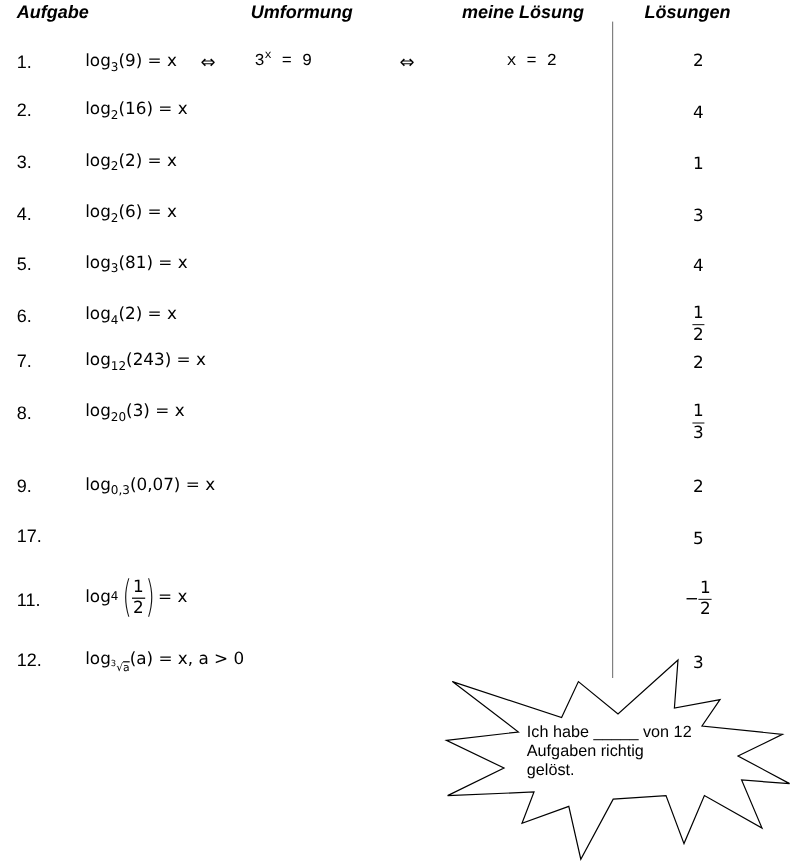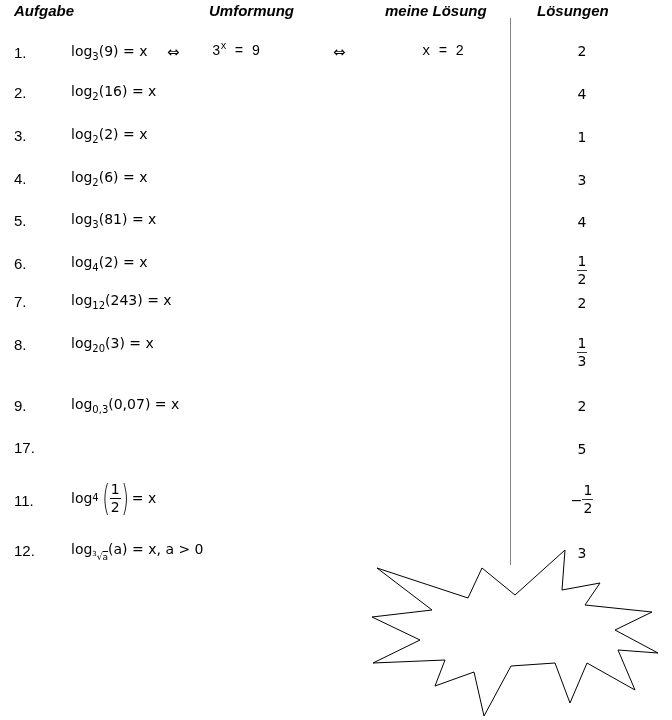--- a/index.html
+++ b/index.html
@@ -102,13 +102,18 @@
         <span>2</span>
       </span></div>
 
   <div class="num" style="top:542px">12.</div>
   <div class="expr" style="top:541px"><span>log</span><span class="root"><span style="font-size:7px;vertical-align:4px">3</span>√<span style="text-decoration:overline">a</span></span><span>(a) = x,  a &gt; 0</span></div>
   <div class="sol" style="top:545px">3</div>
 
   <svg class="star" width="672" height="720">
     <polygon fill="#ffffff" stroke="#000000" stroke-width="1" points="377,568 468,598 482,568 515,595 565,550 562,590 600,583 585,605 652,612 615,630 658,653 618,650 635,690 587,663 570,703 555,663 511,666 484,716 474,672 435,686 445,660 373,663 420,640 372,617 432,610"></polygon>
   </svg>
+  <div class="star-text">
+    <div>Ich habe _____ von 12</div>
+    <div>Aufgaben richtig</div>
+    <div>gelöst.</div>
+  </div>
 </div>
 
 </body></html>

